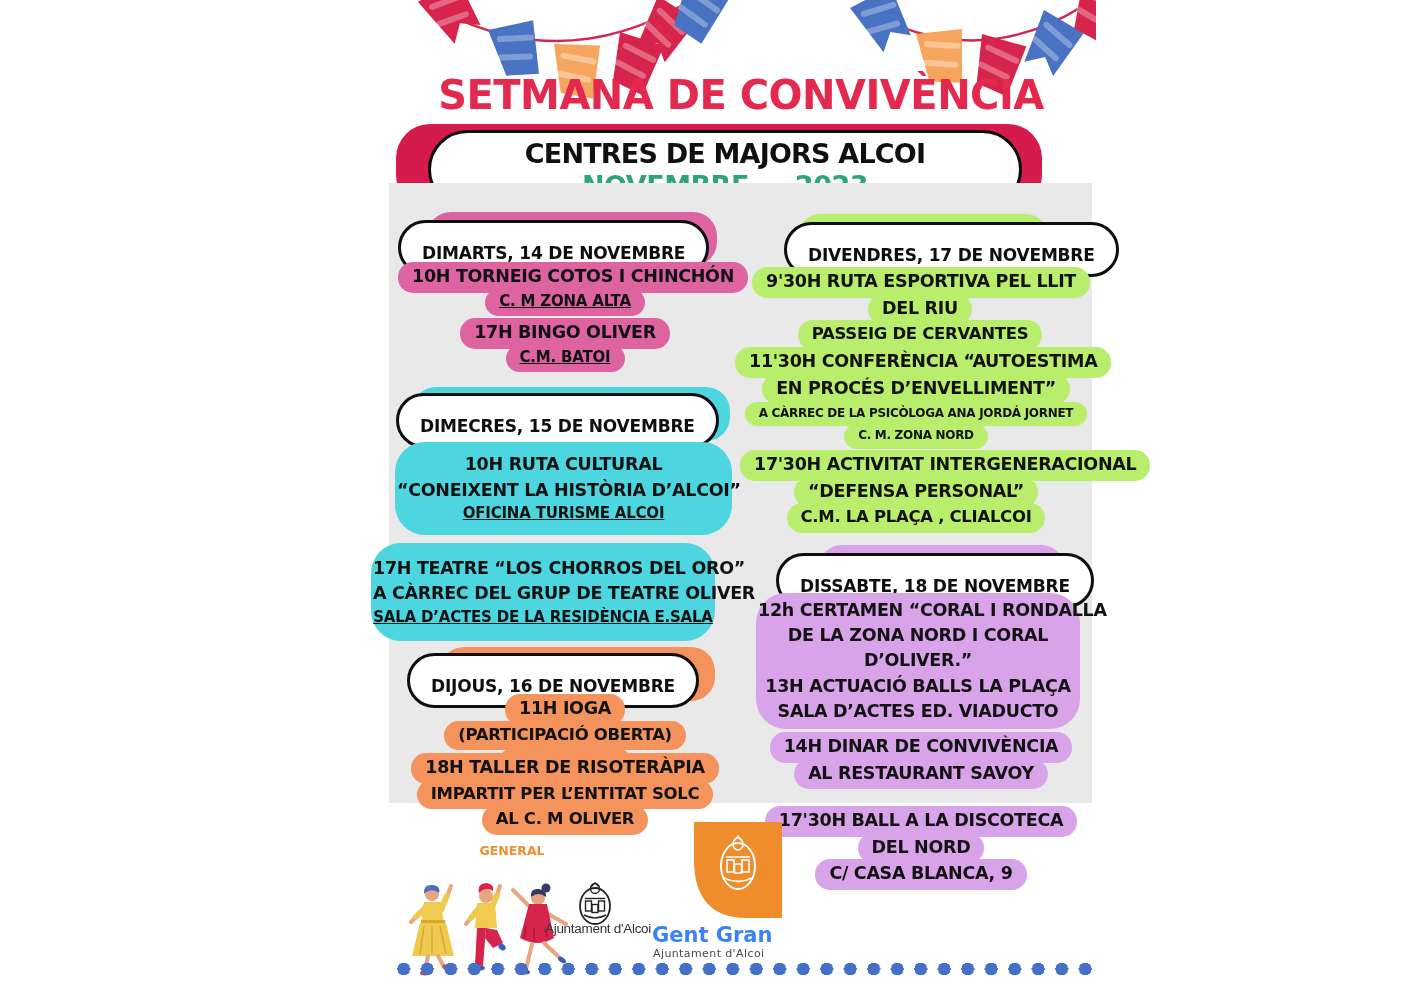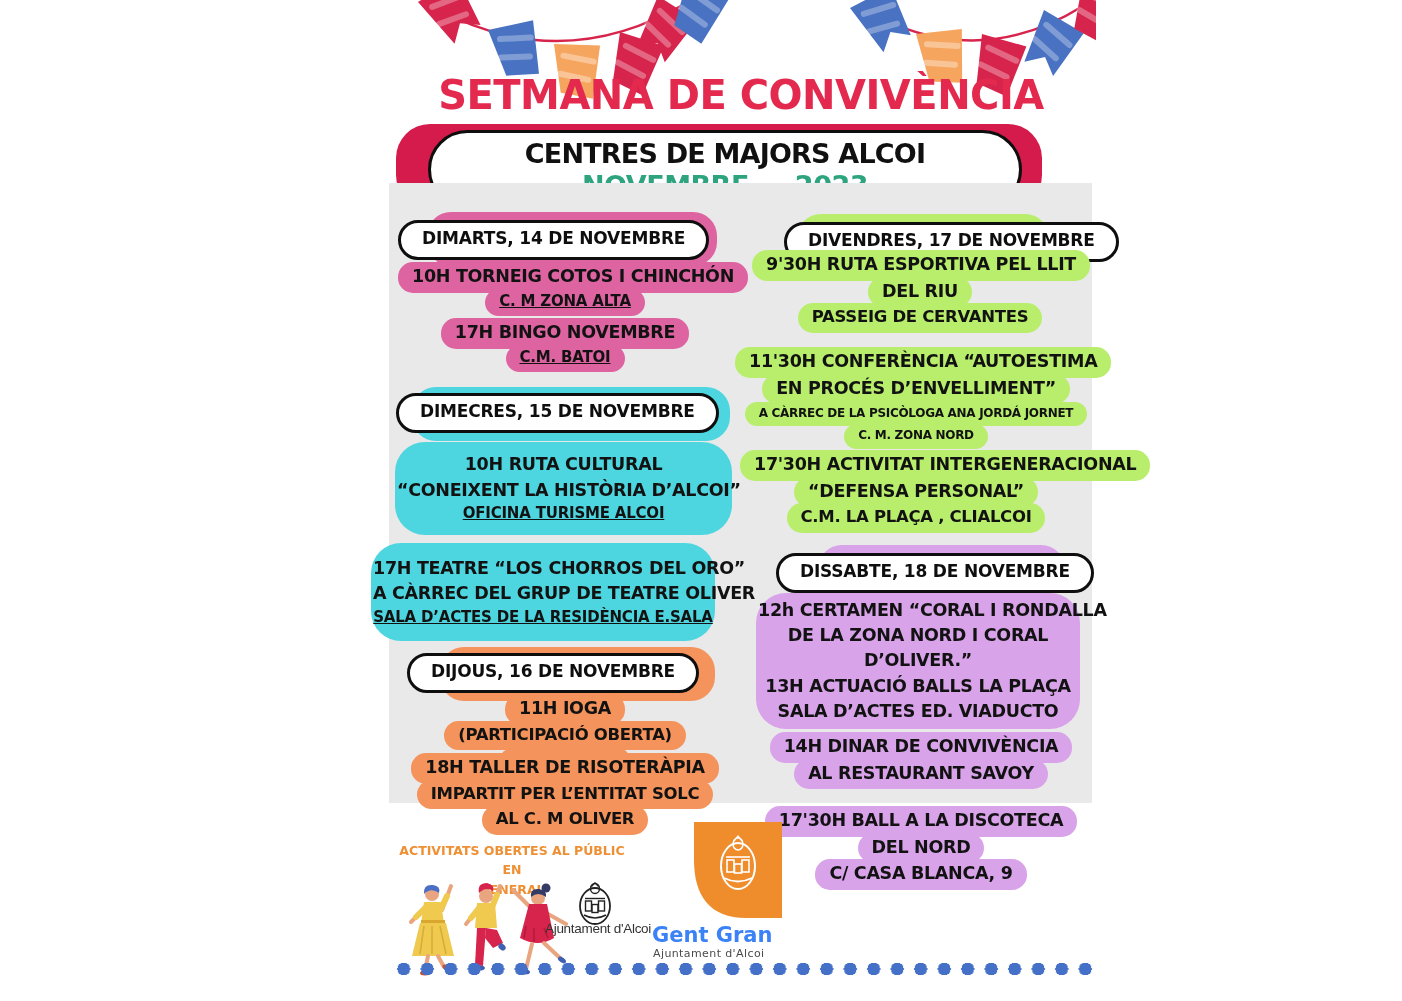--- a/index.html
+++ b/index.html
@@ -25,21 +25,21 @@
   }
   .centres-line1{font-size:27px;font-weight:bold;letter-spacing:-0.8px;color:#101010;white-space:nowrap;}
   .centres-line2{font-size:27px;font-weight:bold;letter-spacing:-0.5px;color:var(--teal,#2ea47e);white-space:nowrap;margin-top:1px;}
   .centres-line2 .year{margin-left:46px;}
   
   .panel{position:absolute;left:389px;top:183px;width:703px;height:620px;background:var(--panel-gray,#e9e9e9);}
   
   .behind{position:absolute;border-radius:24px;}
   .pill{
     position:absolute;background:#fff;border:3.5px solid #0e0e0e;border-radius:50px;
-    padding:5px 21px 9px;font-size:17px;font-weight:bold;letter-spacing:-0.2px;
+    padding:20px 21px 9px;font-size:17px;font-weight:bold;letter-spacing:-0.2px;
     white-space:nowrap;color:#0e0e0e;
   }
   
   .ev{position:absolute;text-align:center;font-weight:bold;color:#121212;}
   .row{line-height:1;}
   .hl{
     display:inline-block;padding:4px 14px 6px;border-radius:15px;
     margin-top:-4px;white-space:nowrap;line-height:1.18;
   }
   .box{
@@ -140,21 +140,21 @@
   <div class="panel"></div>
 
   <div class="behind acc-pink" style="left:427px;top:212px;width:290px;height:54px;"></div>
   <div class="pill" style="left:398px;top:220px;">DIMARTS, 14 DE NOVEMBRE</div>
 
   <div class="ev" style="left:398px;top:266px;width:334px;">
     <div class="row"><span class="hl acc-pink t-lg">10H TORNEIG COTOS I CHINCHÓN</span></div>
     <div class="row"><span class="hl acc-pink t-md">C. M ZONA ALTA</span></div>
   </div>
   <div class="ev" style="left:398px;top:322px;width:334px;">
-    <div class="row"><span class="hl acc-pink t-lg">17H BINGO NOVEMBRE</span></div>
+    <div class="row"><span class="hl acc-pink t-lg">17H BINGO OLIVER</span></div>
     <div class="row"><span class="hl acc-pink t-md">C.M. BATOI</span></div>
   </div>
 
   <div class="behind acc-cyan" style="left:412px;top:387px;width:318px;height:54px;"></div>
   <div class="pill" style="left:396px;top:393px;">DIMECRES, 15 DE NOVEMBRE</div>
 
   <div class="ev box acc-cyan" style="left:395px;top:442px;width:337px;height:93px;">
     <div class="bline t-lg">10H RUTA CULTURAL</div>
     <div class="bline t-lg">“CONEIXENT LA HISTÒRIA D’ALCOI”</div>
     <div class="bline t-md">OFICINA TURISME ALCOI</div>
@@ -175,21 +175,21 @@
   </div>
   <div class="ev" style="left:398px;top:757px;width:334px;">
     <div class="row"><span class="hl acc-orange t-lg">18H TALLER DE RISOTERÀPIA</span></div>
     <div class="row"><span class="hl acc-orange t-mdp">IMPARTIT PER L’ENTITAT SOLC</span></div>
     <div class="row"><span class="hl acc-orange t-mdp">AL C. M OLIVER</span></div>
   </div>
 
   <div class="behind acc-green" style="left:797px;top:214px;width:252px;height:50px;"></div>
   <div class="pill" style="left:784px;top:222px;text-align:center;">DIVENDRES, 17 DE NOVEMBRE</div>
 
-  <div class="ev" style="left:752px;top:254px;width:336px;">
+  <div class="ev" style="left:752px;top:271px;width:336px;">
     <div class="row"><span class="hl acc-green t-lg">9'30H RUTA ESPORTIVA PEL LLIT</span></div>
     <div class="row"><span class="hl acc-green t-lg">DEL RIU</span></div>
     <div class="row"><span class="hl acc-green t-mdp">PASSEIG DE CERVANTES</span></div>
   </div>
   <div class="ev" style="left:735px;top:351px;width:362px;">
     <div class="row"><span class="hl acc-green t-lg">11'30H CONFERÈNCIA “AUTOESTIMA</span></div>
     <div class="row"><span class="hl acc-green t-lg">EN PROCÉS D’ENVELLIMENT”</span></div>
     <div class="row"><span class="hl acc-green t-sm">A CÀRREC DE LA PSICÒLOGA ANA JORDÁ JORNET</span></div>
     <div class="row"><span class="hl acc-green t-sm">C. M. ZONA NORD</span></div>
   </div>
@@ -213,21 +213,20 @@
     <div class="row"><span class="hl acc-purple t-lg">14H DINAR DE CONVIVÈNCIA</span></div>
     <div class="row"><span class="hl acc-purple t-lg">AL RESTAURANT SAVOY</span></div>
   </div>
   <div class="ev" style="left:762px;top:810px;width:318px;">
     <div class="row"><span class="hl acc-purple t-lg">17'30H BALL A LA DISCOTECA</span></div>
     <div class="row"><span class="hl acc-purple t-lg">DEL NORD</span></div>
     <div class="row"><span class="hl acc-purple t-lg">C/ CASA BLANCA, 9</span></div>
   </div>
 
   <div class="note">
-    <div>ACTIVITATS  OBERTES AL PÚBLIC EN</div>
     <div>GENERAL</div>
   </div>
 
   <svg class="abs" style="left:398px;top:876px;width:170px;height:102px;" viewBox="0 0 170 102">
 
     <path d="M44 34 L53 10" stroke="#e9a57f" stroke-width="4" stroke-linecap="round"></path>
     <path d="M43 33 L49 20" stroke="#f0c94f" stroke-width="6" stroke-linecap="round"></path>
     <path d="M27 32 L13 46" stroke="#e9a57f" stroke-width="4" stroke-linecap="round"></path>
     <path d="M28 31 L18 41" stroke="#f0c94f" stroke-width="6" stroke-linecap="round"></path>
     <circle cx="34" cy="18" r="7" fill="#e9a57f"></circle>

